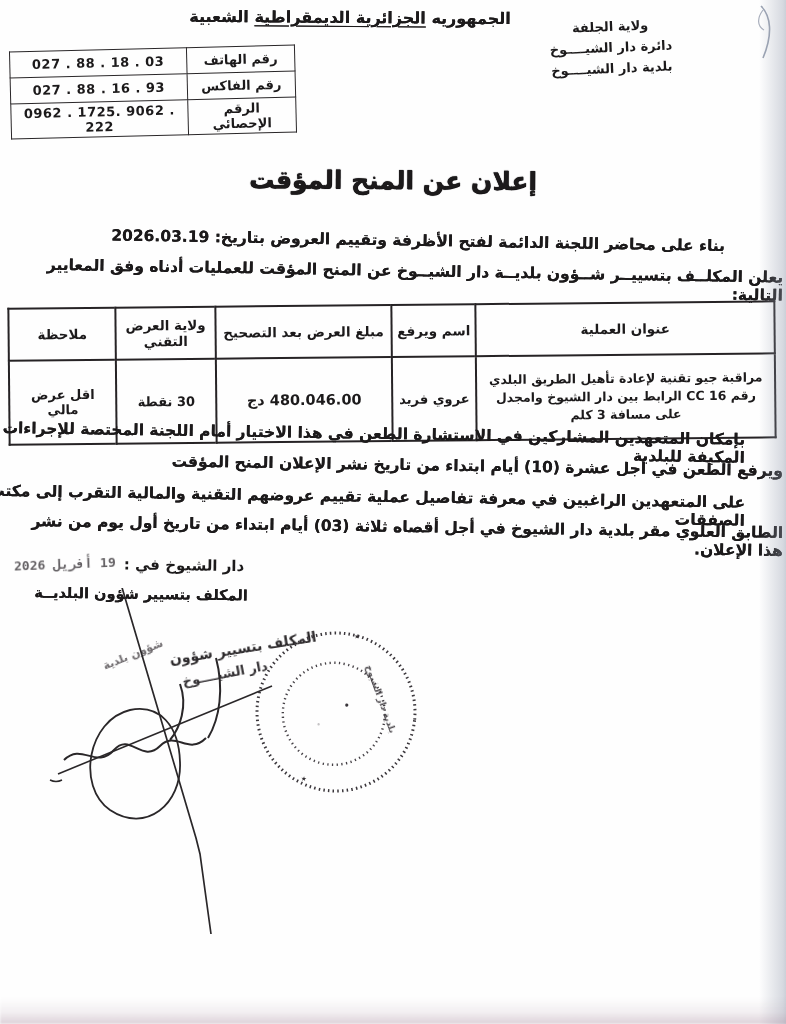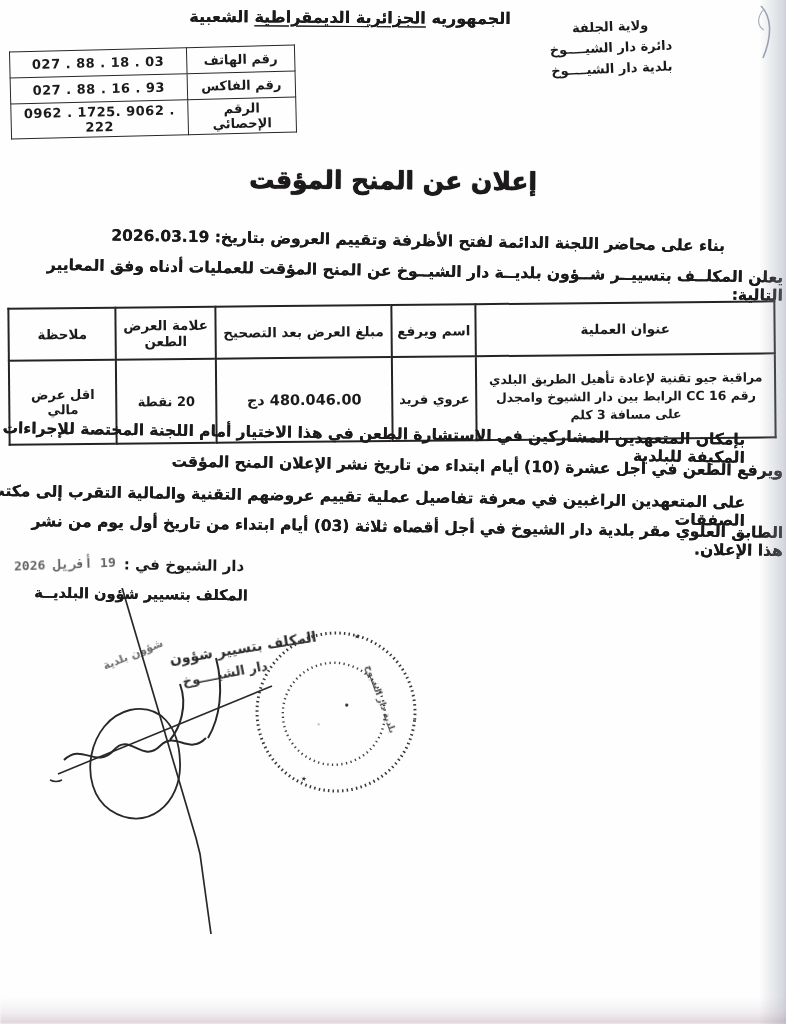--- a/index.html
+++ b/index.html
@@ -152,30 +152,30 @@
         <col style="width:11%">
         <col style="width:23%">
         <col style="width:13%">
         <col style="width:14%">
     </colgroup>
     <thead>
       <tr>
         <th>عنوان العملية</th>
         <th>اسم ويرفع</th>
         <th>مبلغ العرض بعد التصحيح</th>
-        <th>علامة العرض الطعن</th>
+        <th>ولاية العرض التقني</th>
         <th>ملاحظة</th>
       </tr>
     </thead>
     <tbody>
       <tr>
         <td class="op-cell">مراقبة جيو تقنية لإعادة تأهيل الطريق البلدي رقم CC 16 الرابط بين دار الشيوخ وامجدل على مسافة 3 كلم</td>
         <td>عروي فريد</td>
         <td class="amount-cell">480.046.00 دج</td>
-        <td>20 نقطة</td>
+        <td>30 نقطة</td>
         <td>اقل عرض مالي</td>
       </tr>
     </tbody>
   </table>
 
   <div class="line rtl indent2" style="top:425px;transform:rotate(.9deg);">بإمكان المتعهدين المشاركين في الاستشارة الطعن في هذا الاختيار أمام اللجنة المختصة للإجراءات المكيفة للبلدية</div>
   <div class="line rtl" style="top:456px;transform:rotate(.9deg);">ويرفع الطعن في أجل عشرة (10) أيام ابتداء من تاريخ نشر الإعلان المنح المؤقت</div>
 
   <div class="line rtl indent2" style="top:488px;transform:rotate(.9deg);">على المتعهدين الراغبين في معرفة تفاصيل عملية تقييم عروضهم التقنية والمالية التقرب إلى مكتب الصفقات</div>
   <div class="line rtl" style="top:518px;transform:rotate(.9deg);">الطابق العلوي مقر بلدية دار الشيوخ في أجل أقصاه ثلاثة (03) أيام ابتداء من تاريخ أول يوم من نشر هذا الإعلان.</div>

